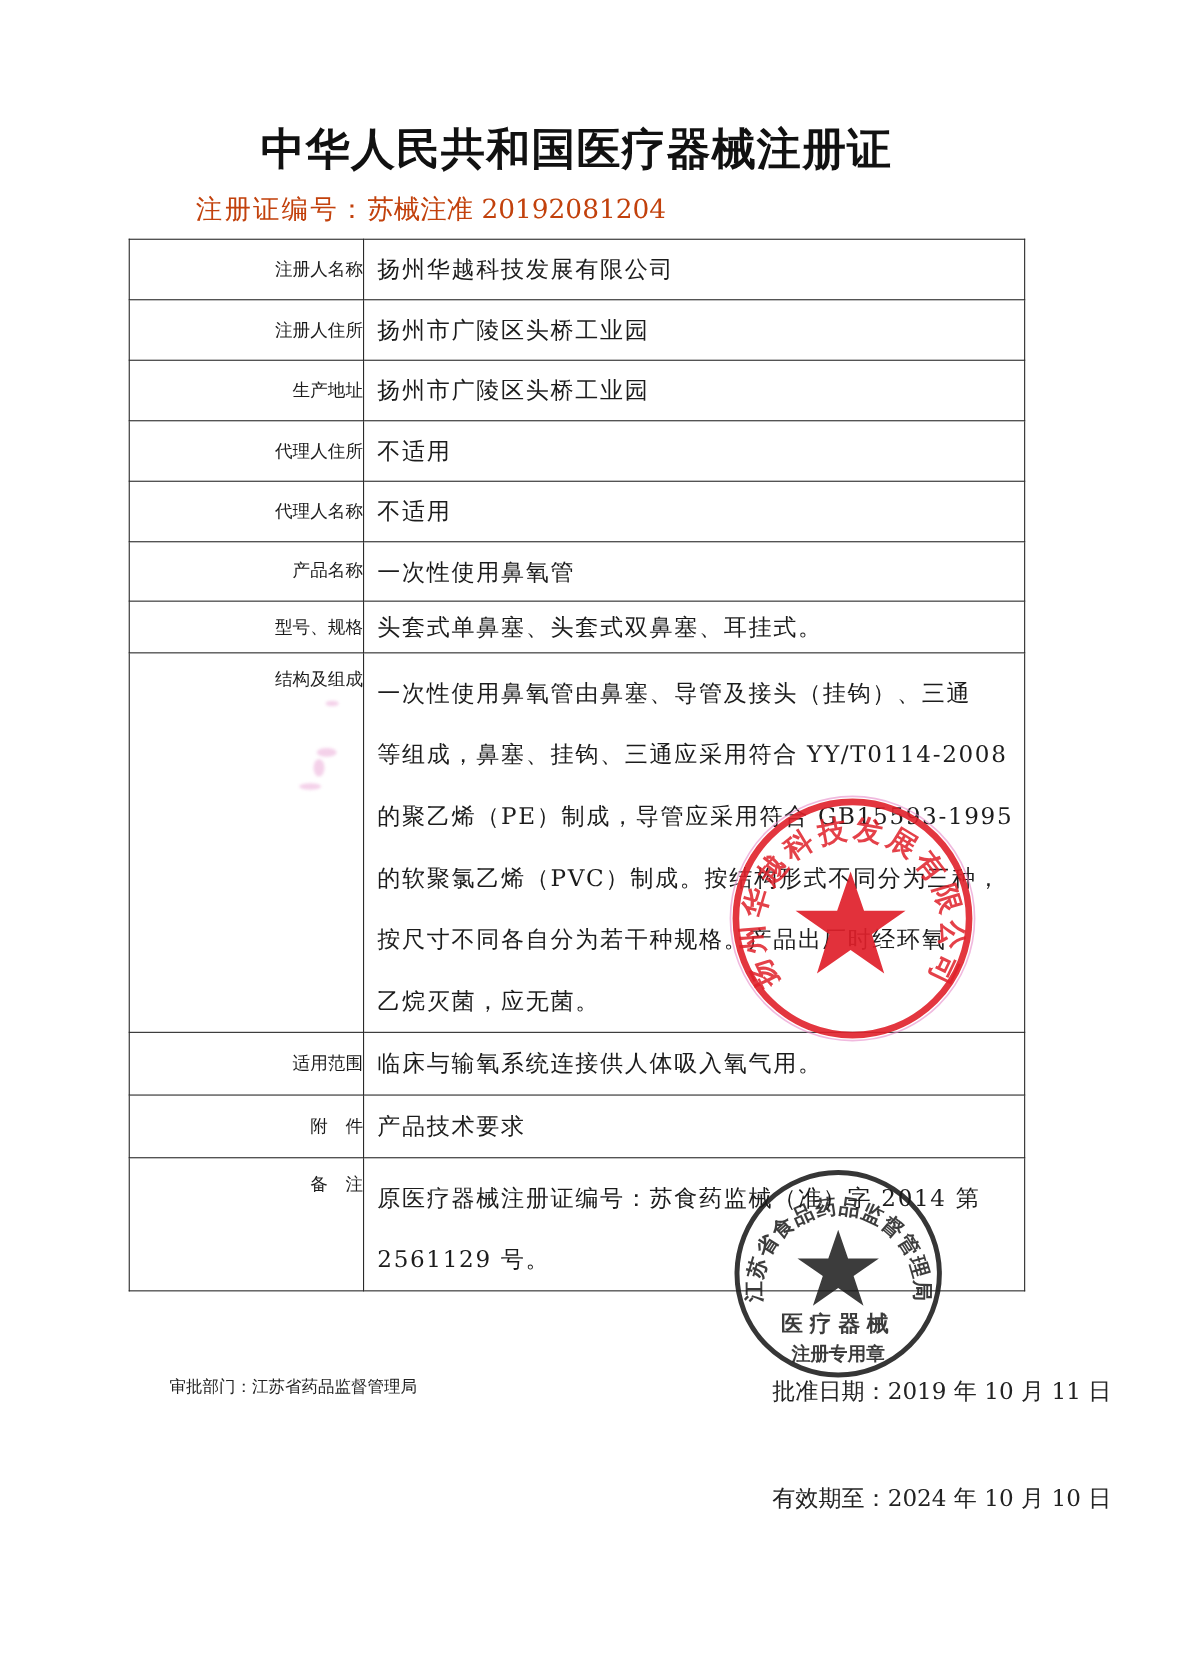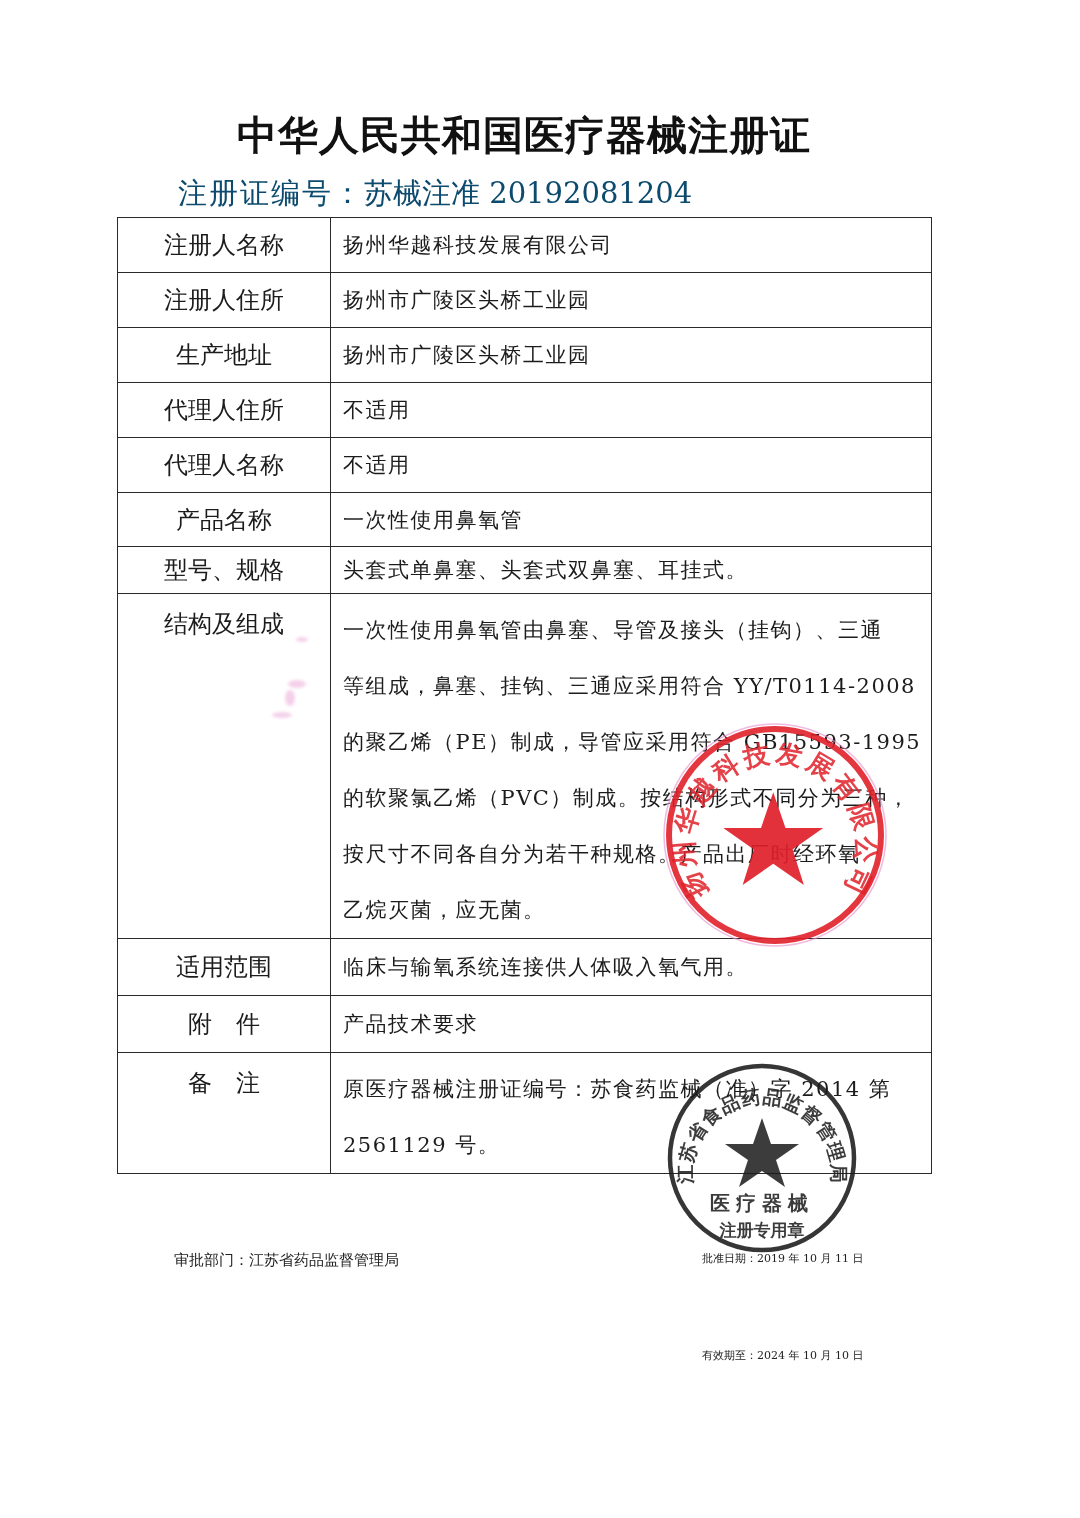--- a/index.html
+++ b/index.html
@@ -15,58 +15,57 @@
     position: absolute; left: 0; top: 108px; width: 1048px;
     text-align: center;
     font-family: Liberation Sans, sans-serif;
     font-weight: bold;
     font-size: 40px;
     letter-spacing: 1px;
     color: #111;
   }
   .reg-no {
     position: absolute; left: 178px; top: 174px;
-    font-size: 29px; color: #0c4a6e;
+    font-size: 24px; color: #c2410c;
   }
   .reg-no .lbl { letter-spacing: 2px; }
   table.cert {
     position: absolute; left: 117px; top: 217px;
     width: 815px;
     border-collapse: collapse;
     table-layout: fixed;
   }
   table.cert td {
     border: 1.6px solid #2a2a2a;
     vertical-align: middle;
     padding: 0;
   }
   table.cert td.k {
     width: 212px;
-    text-align: center;
-    font-size: 24px;
+    text-align: right;
+    font-size: 16px;
     font-family: "DejaVu Sans", "Liberation Sans", sans-serif;
     color: #1c1c1c;
   }
   table.cert td.v {
     padding-left: 12px;
     padding-right: 8px;
     font-size: 21px;
     letter-spacing: 1.5px;
     color: #1c1c1c;
   }
   td.top { vertical-align: top !important; padding-top: 14px !important; }
   .multi { line-height: 56px; margin-top: -6px; }
   .footer-left {
     position: absolute; left: 154px; top: 1251px;
     font-size: 15px; color: #222;
     font-family: "DejaVu Sans", "Liberation Sans", sans-serif;
-    margin-left: 20px;
   }
   .footer-right {
-    position: absolute; left: 702px; font-size: 11px; color: #222;
+    position: absolute; left: 702px; font-size: 21px; color: #222;
   }
   .seal { position: absolute; pointer-events: none; }
   .smudge { position: absolute; border-radius: 50%; background: #e79ad0; opacity: .45; filter: blur(1.5px); }
 </style>
 </head>
 <body>
 
 <div class="title">中华人民共和国医疗器械注册证</div>
 
 <div class="reg-no">

